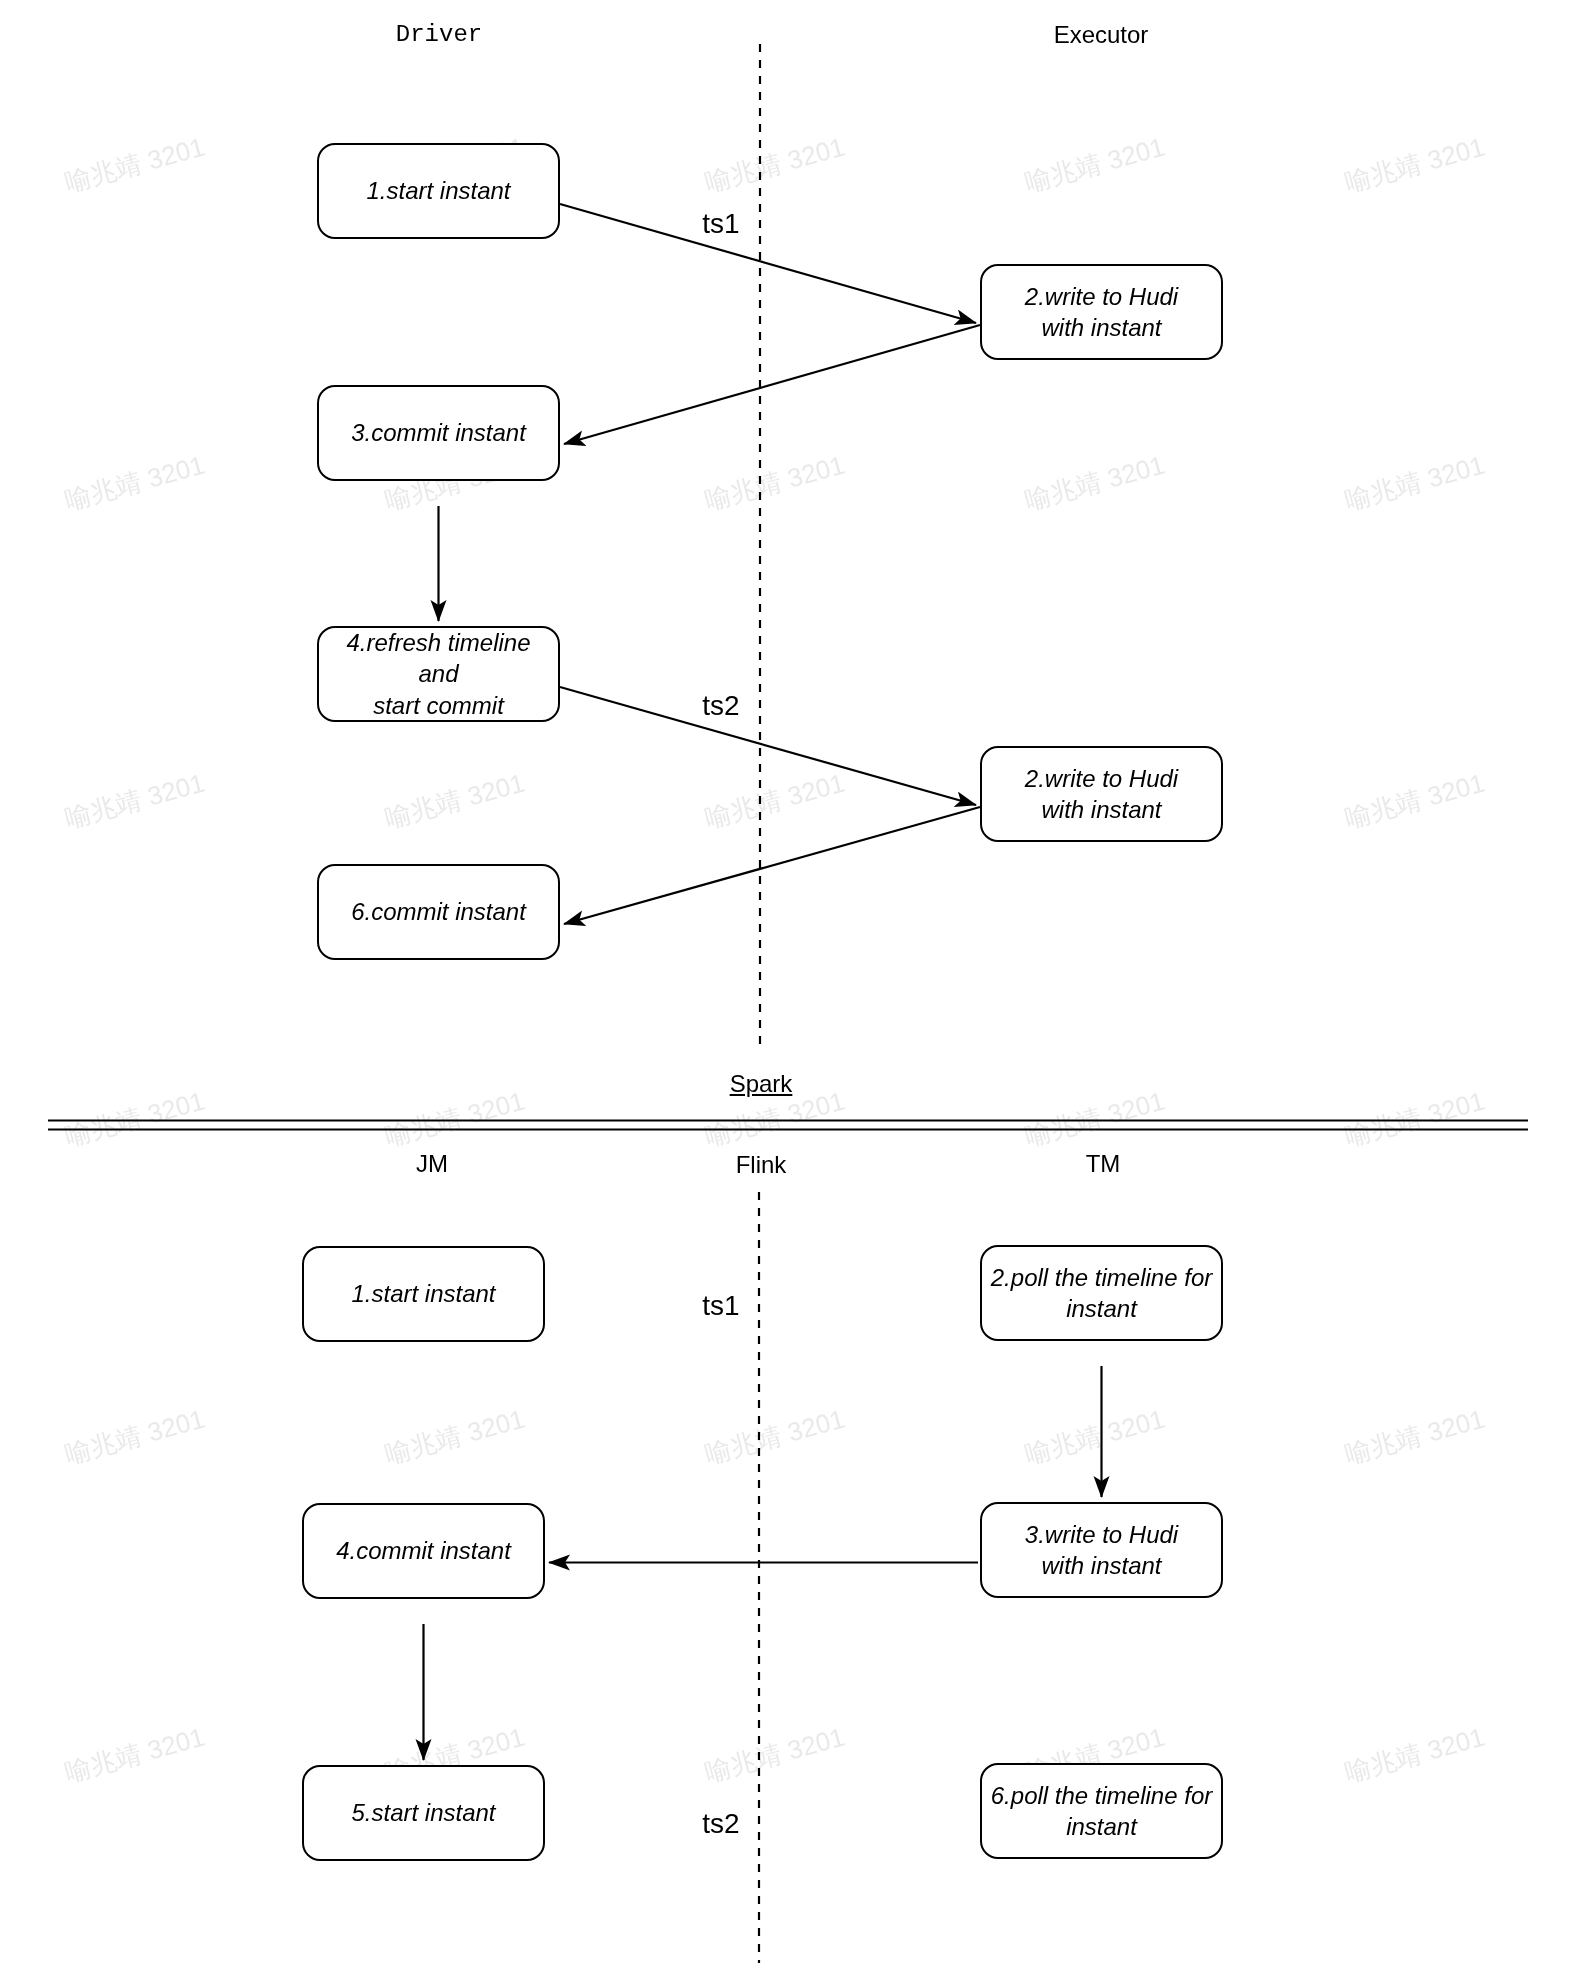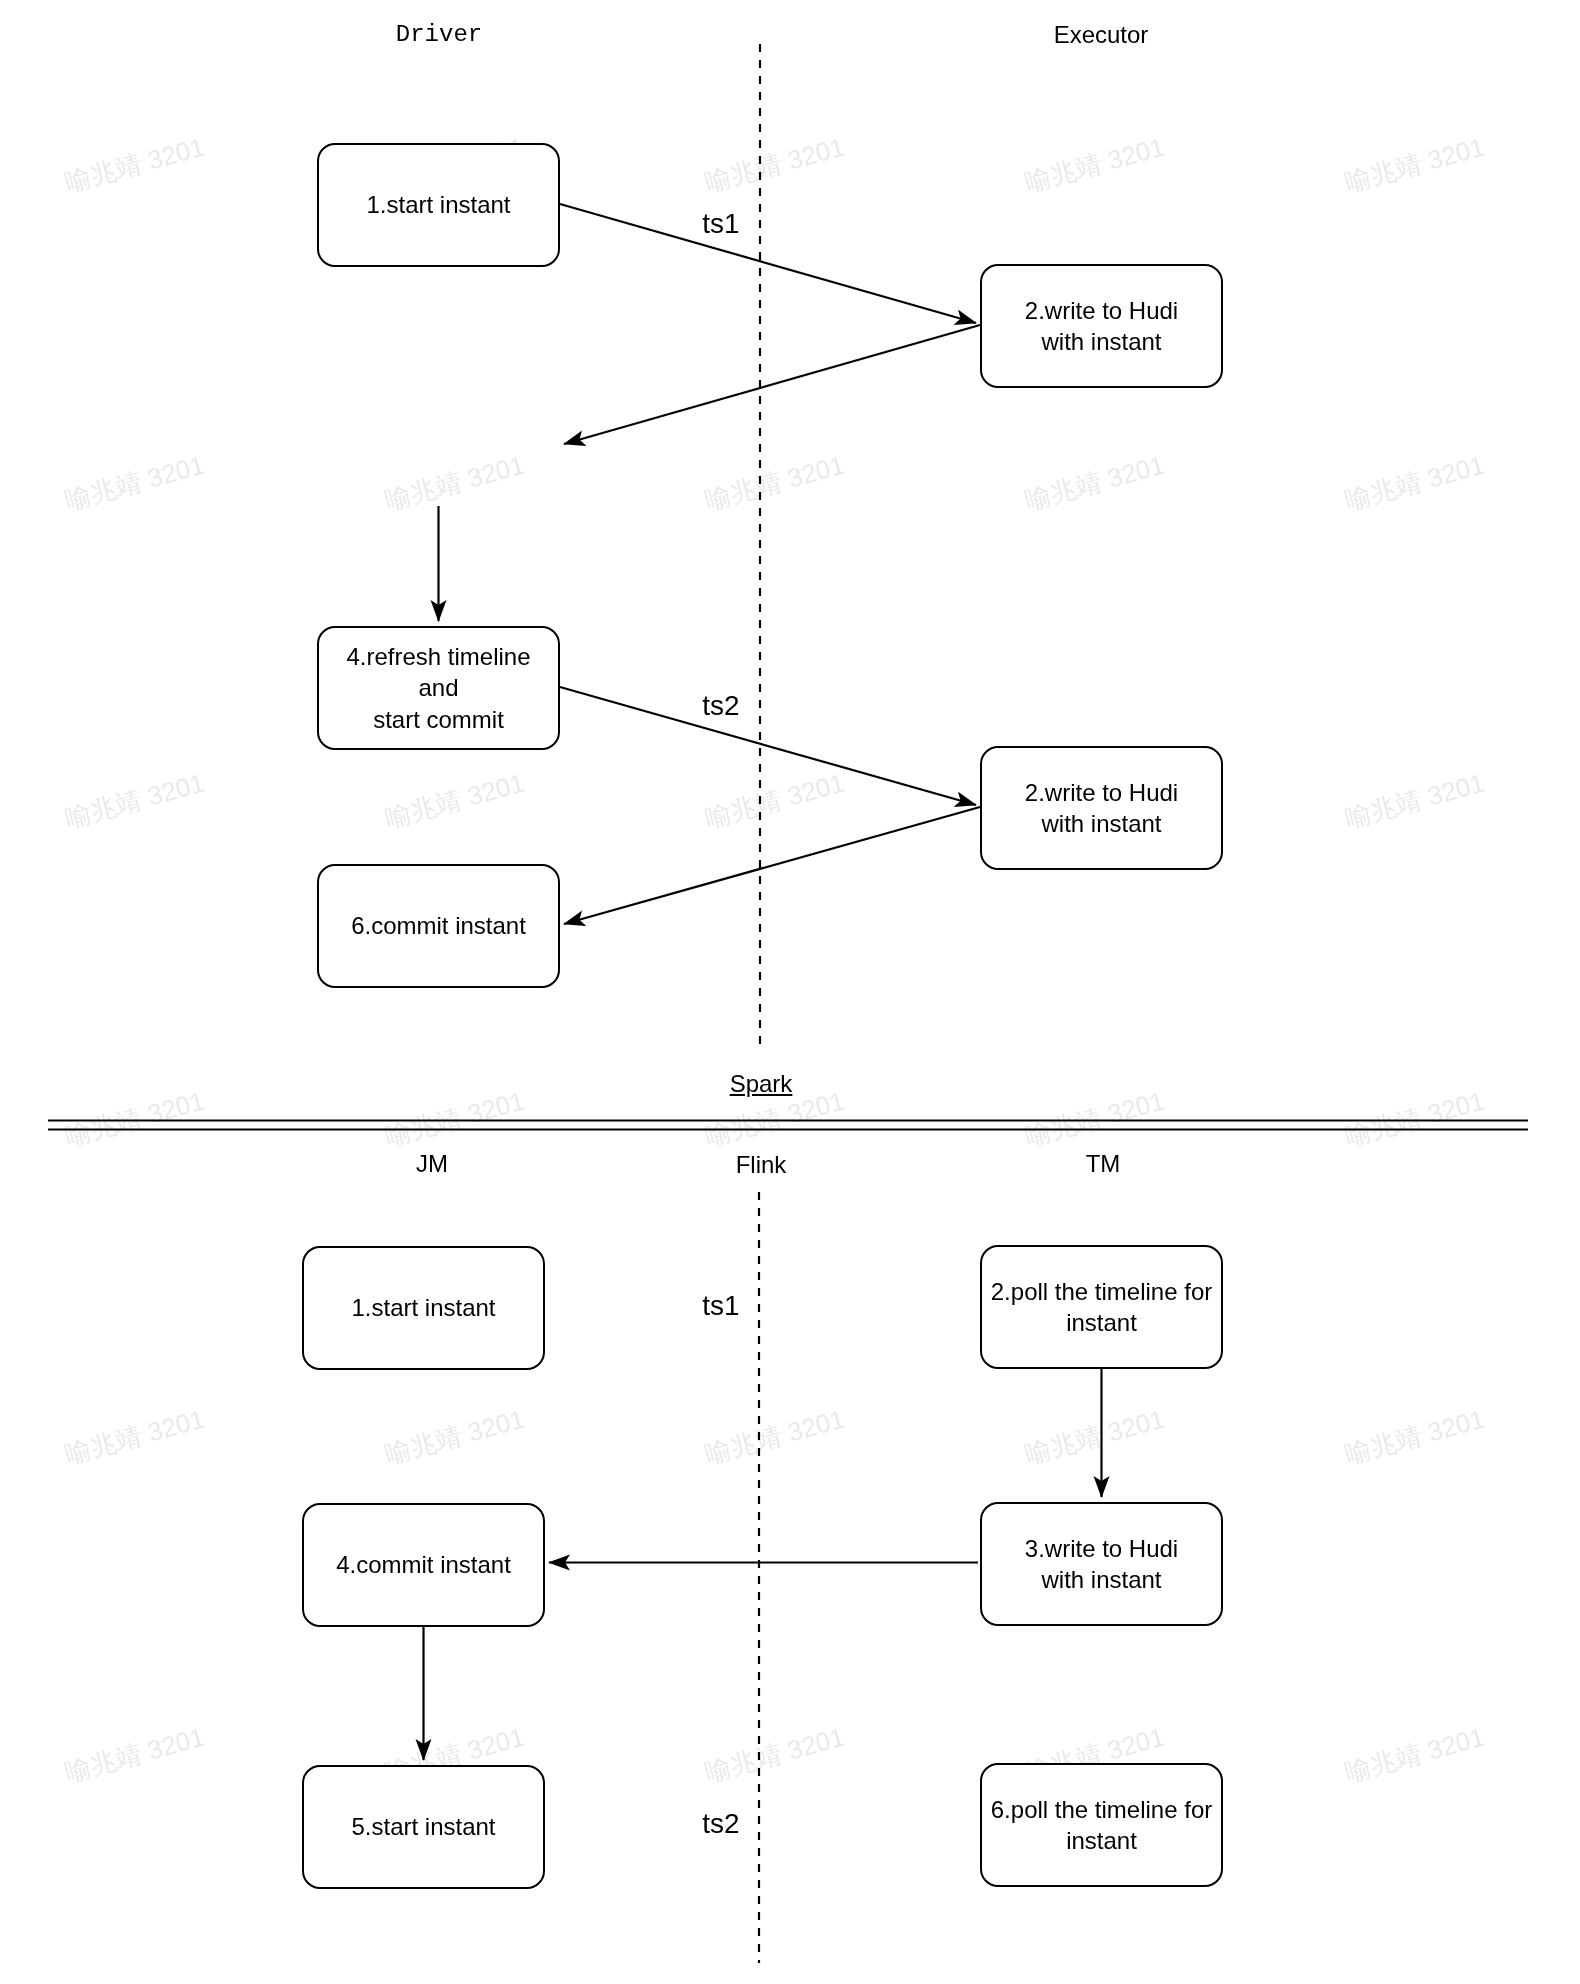--- a/index.html
+++ b/index.html
@@ -15,31 +15,32 @@
     position:absolute;
     transform:translate(-50%,-50%) rotate(-15deg);
     font-size:26px;
     white-space:nowrap;
     user-select:none;
     pointer-events:none;
   }
   .connectors { position:absolute; left:0; top:0; }
   .node {
     position:absolute;
-    width:243px; height:124px;
+    width:243px; height:96px;
     border:2.5px solid #000000;
     border-radius:18px;
     background:#ffffff;
     display:flex; align-items:center; justify-content:center;
     text-align:center;
     font-size:24px;
     line-height:1.3;
     white-space:pre-line;
     box-sizing:border-box;
     padding:0 6px;
+    font-style:italic;
   }
   .lbl {
     position:absolute;
     transform:translate(-50%,-50%);
     font-size:24px;
     white-space:nowrap;
     text-align:center;
   }
   .ts { font-size:28px; }
 </style>
@@ -107,20 +108,21 @@
 
   <div class="lbl" style="left:439px; top:34px;font-family:Liberation Mono, monospace;">Driver</div>
   <div class="lbl" style="left:1101px; top:35px;">Executor</div>
   <div class="lbl ts" style="left:721px; top:224px;">ts1</div>
   <div class="lbl ts" style="left:721px; top:706px;">ts2</div>
   <div class="lbl" style="left:761px; top:1084px;text-decoration:underline;">Spark</div>
 
   <div class="node" style="left:317px; top:143px;">1.start instant</div>
   <div class="node" style="left:980px; top:264px;">2.write to Hudi
 with instant</div>
+  <div class="node" style="left:317px; top:385px;">3.commit instant</div>
   <div class="node" style="left:317px; top:626px;">4.refresh timeline and
 start commit</div>
   <div class="node" style="left:980px; top:746px;">2.write to Hudi
 with instant</div>
   <div class="node" style="left:317px; top:864px;">6.commit instant</div>
 
   <div class="lbl" style="left:432px; top:1164px;">JM</div>
   <div class="lbl" style="left:761px; top:1165px;">Flink</div>
   <div class="lbl" style="left:1103px; top:1164px;">TM</div>
   <div class="lbl ts" style="left:721px; top:1306px;">ts1</div>

